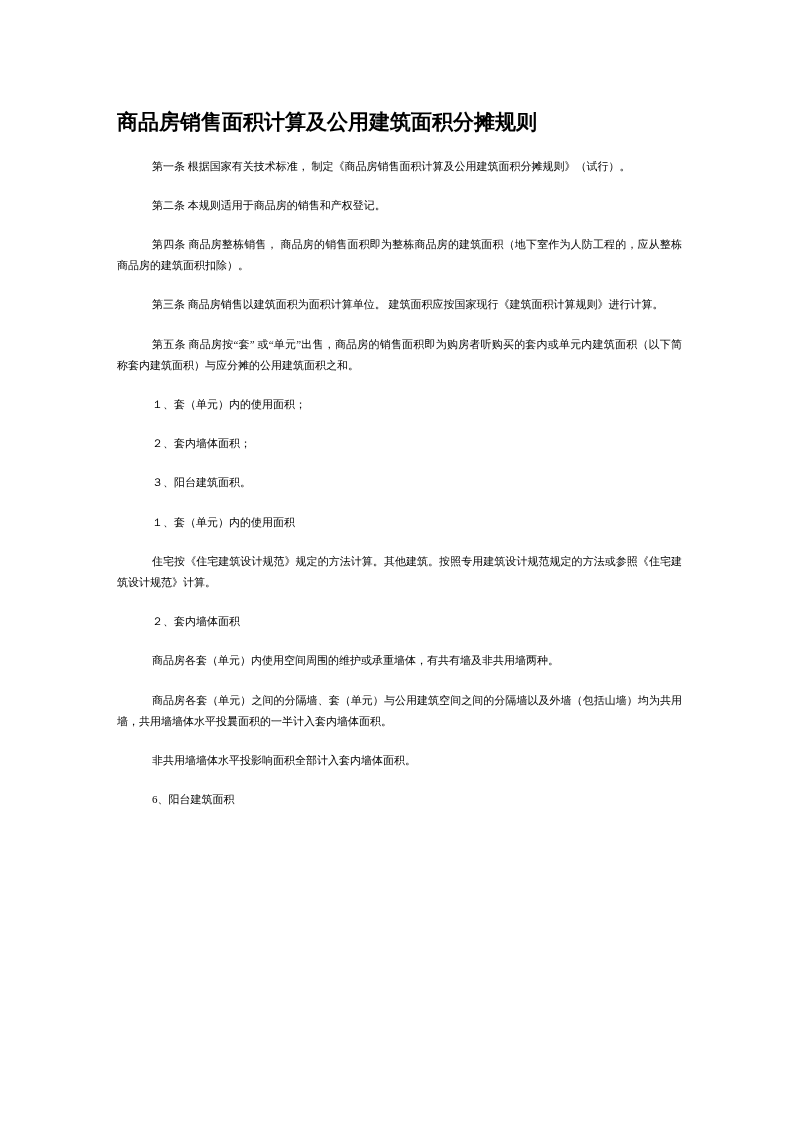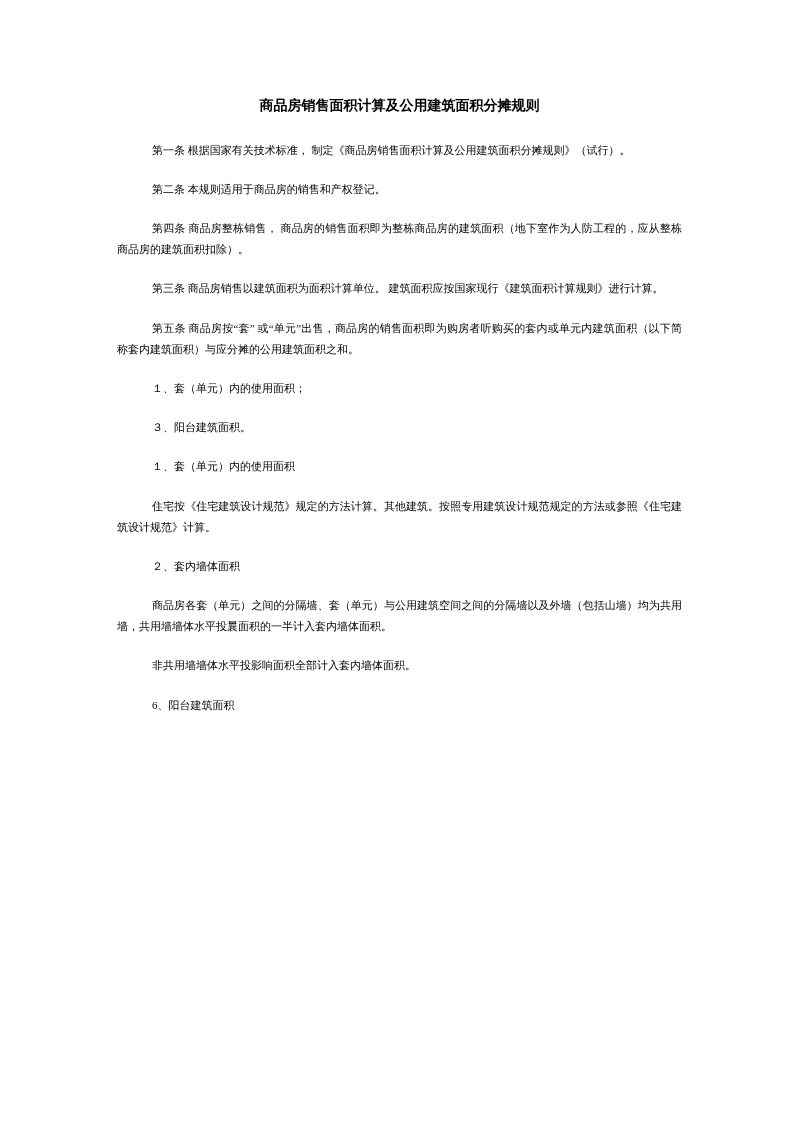--- a/index.html
+++ b/index.html
@@ -13,25 +13,24 @@
     height: 1123px;
     background: #ffffff;
     color: #000000;
     overflow: hidden;
     font-family: "Liberation Serif", "DejaVu Serif", serif;
   }
   .content {
     padding: 96px 112px 0 117px;
   }
   .doc-title {
-    font-size: 14px;
+    font-size: 21px;
     font-weight: bold;
-    text-align: center;
     line-height: 20.8px;
-    margin: 0 0 23px 0;
+    margin: 16px 0 23px 0;
   }
   .para {
     font-size: 11px;
     line-height: 20.8px;
     margin: 0 0 18.5px 0;
     text-indent: 35px;
     text-align: justify;
     word-break: break-all;
   }
 </style>
@@ -40,21 +39,23 @@
 
 <div class="page">
   <div class="content">
     <h1 class="doc-title">商品房销售面积计算及公用建筑面积分摊规则</h1>
     <p class="para">第一条 根据国家有关技术标准， 制定《商品房销售面积计算及公用建筑面积分摊规则》（试行）。</p>
     <p class="para">第二条 本规则适用于商品房的销售和产权登记。</p>
     <p class="para">第四条 商品房整栋销售， 商品房的销售面积即为整栋商品房的建筑面积（地下室作为人防工程的，应从整栋商品房的建筑面积扣除）。</p>
     <p class="para">第三条 商品房销售以建筑面积为面积计算单位。 建筑面积应按国家现行《建筑面积计算规则》进行计算。</p>
     <p class="para">第五条 商品房按“套” 或“单元”出售，商品房的销售面积即为购房者听购买的套内或单元内建筑面积（以下简称套内建筑面积）与应分摊的公用建筑面积之和。</p>
     <p class="para">１、套（单元）内的使用面积；</p>
+    <p class="para">２、套内墙体面积；</p>
     <p class="para">３、阳台建筑面积。</p>
     <p class="para">１、套（单元）内的使用面积</p>
     <p class="para">住宅按《住宅建筑设计规范》规定的方法计算。其他建筑。按照专用建筑设计规范规定的方法或参照《住宅建筑设计规范》计算。</p>
     <p class="para">２、套内墙体面积</p>
+    <p class="para">商品房各套（单元）内使用空间周围的维护或承重墙体，有共有墙及非共用墙两种。</p>
     <p class="para">商品房各套（单元）之间的分隔墙、套（单元）与公用建筑空间之间的分隔墙以及外墙（包括山墙）均为共用墙，共用墙墙体水平投曩面积的一半计入套内墙体面积。</p>
     <p class="para">非共用墙墙体水平投影响面积全部计入套内墙体面积。</p>
     <p class="para">6、阳台建筑面积</p>
   </div>
 </div>
 
 </body></html>

